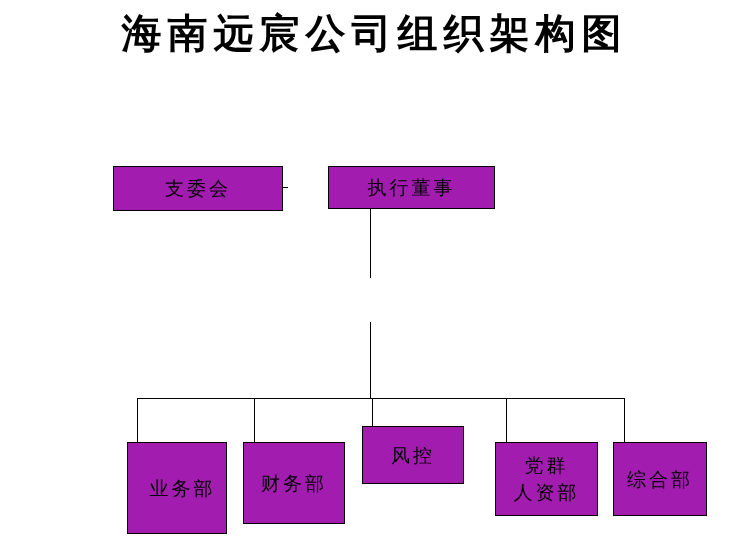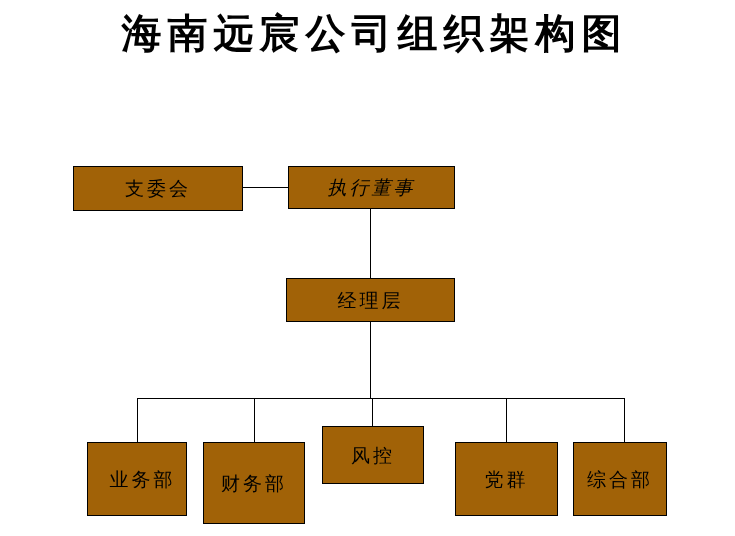--- a/index.html
+++ b/index.html
@@ -22,36 +22,37 @@
     text-align: center;
     font-size: 40px;
     font-weight: 700;
     letter-spacing: 6px;
     white-space: nowrap;
   }
   .box {
     position: absolute;
     box-sizing: border-box;
     border: 1px solid #000000;
-    background: #a16207;
+    background: #a21caf;
     display: flex;
     flex-direction: column;
     align-items: center;
     justify-content: center;
     font-size: 19px;
     letter-spacing: 3px;
     text-align: center;
+    margin-left: 40px;
   }
   .box .bline { line-height: 27px; white-space: nowrap; }
   .connector { position: absolute; background: #000000; }
   
   .b-committee  { left: 73px;  top: 166px; width: 170px; height: 45px; }
-  .b-exec       { left: 288px; top: 166px; width: 167px; height: 43px; font-style: italic; }
+  .b-exec       { left: 288px; top: 166px; width: 167px; height: 43px; }
   .b-mgmt       { left: 286px; top: 278px; width: 169px; height: 44px; }
-  .b-dept1      { left: 87px;  top: 442px; width: 100px; height: 74px; padding-left: 11px; }
+  .b-dept1      { left: 87px;  top: 442px; width: 100px; height: 92px; padding-left: 11px; }
   .b-dept2      { left: 203px; top: 442px; width: 102px; height: 82px; }
   .b-dept3      { left: 322px; top: 426px; width: 102px; height: 58px; }
   .b-dept4      { left: 455px; top: 442px; width: 103px; height: 74px; }
   .b-dept5      { left: 573px; top: 442px; width: 94px; height: 74px; }
   
   .l-committee-exec { left: 243px; top: 187px; width: 45px;  height: 1px; }
   .l-exec-mgmt      { left: 370px; top: 209px; width: 1px;   height: 69px; }
   .l-mgmt-bus       { left: 370px; top: 322px; width: 1px;   height: 76px; }
   .l-hbar           { left: 137px; top: 398px; width: 488px; height: 1px; }
   .l-drop1          { left: 137px; top: 398px; width: 1px;   height: 44px; }
@@ -77,36 +78,34 @@
   <div class="connector l-drop4"></div>
   <div class="connector l-drop5"></div>
 
   <div class="box b-committee">
     <div class="bline">支委会</div>
   </div>
   <div class="box b-exec">
     <div class="bline">执行董事</div>
   </div>
 
-  <div class="box b-mgmt">
-    <div class="bline">经理层</div>
-  </div>
 
   <div class="box b-dept1">
     <div class="bline">业务部</div>
     <div class="bline"></div>
   </div>
   <div class="box b-dept2">
     <div class="bline">财务部</div>
     <div class="bline"></div>
   </div>
   <div class="box b-dept3">
     <div class="bline">风控</div>
   </div>
   <div class="box b-dept4">
     <div class="bline">党群</div>
+    <div class="bline">人资部</div>
   </div>
   <div class="box b-dept5">
     <div class="bline">综合部</div>
     <div class="bline"></div>
   </div>
 
 </div>
 
 </body></html>

